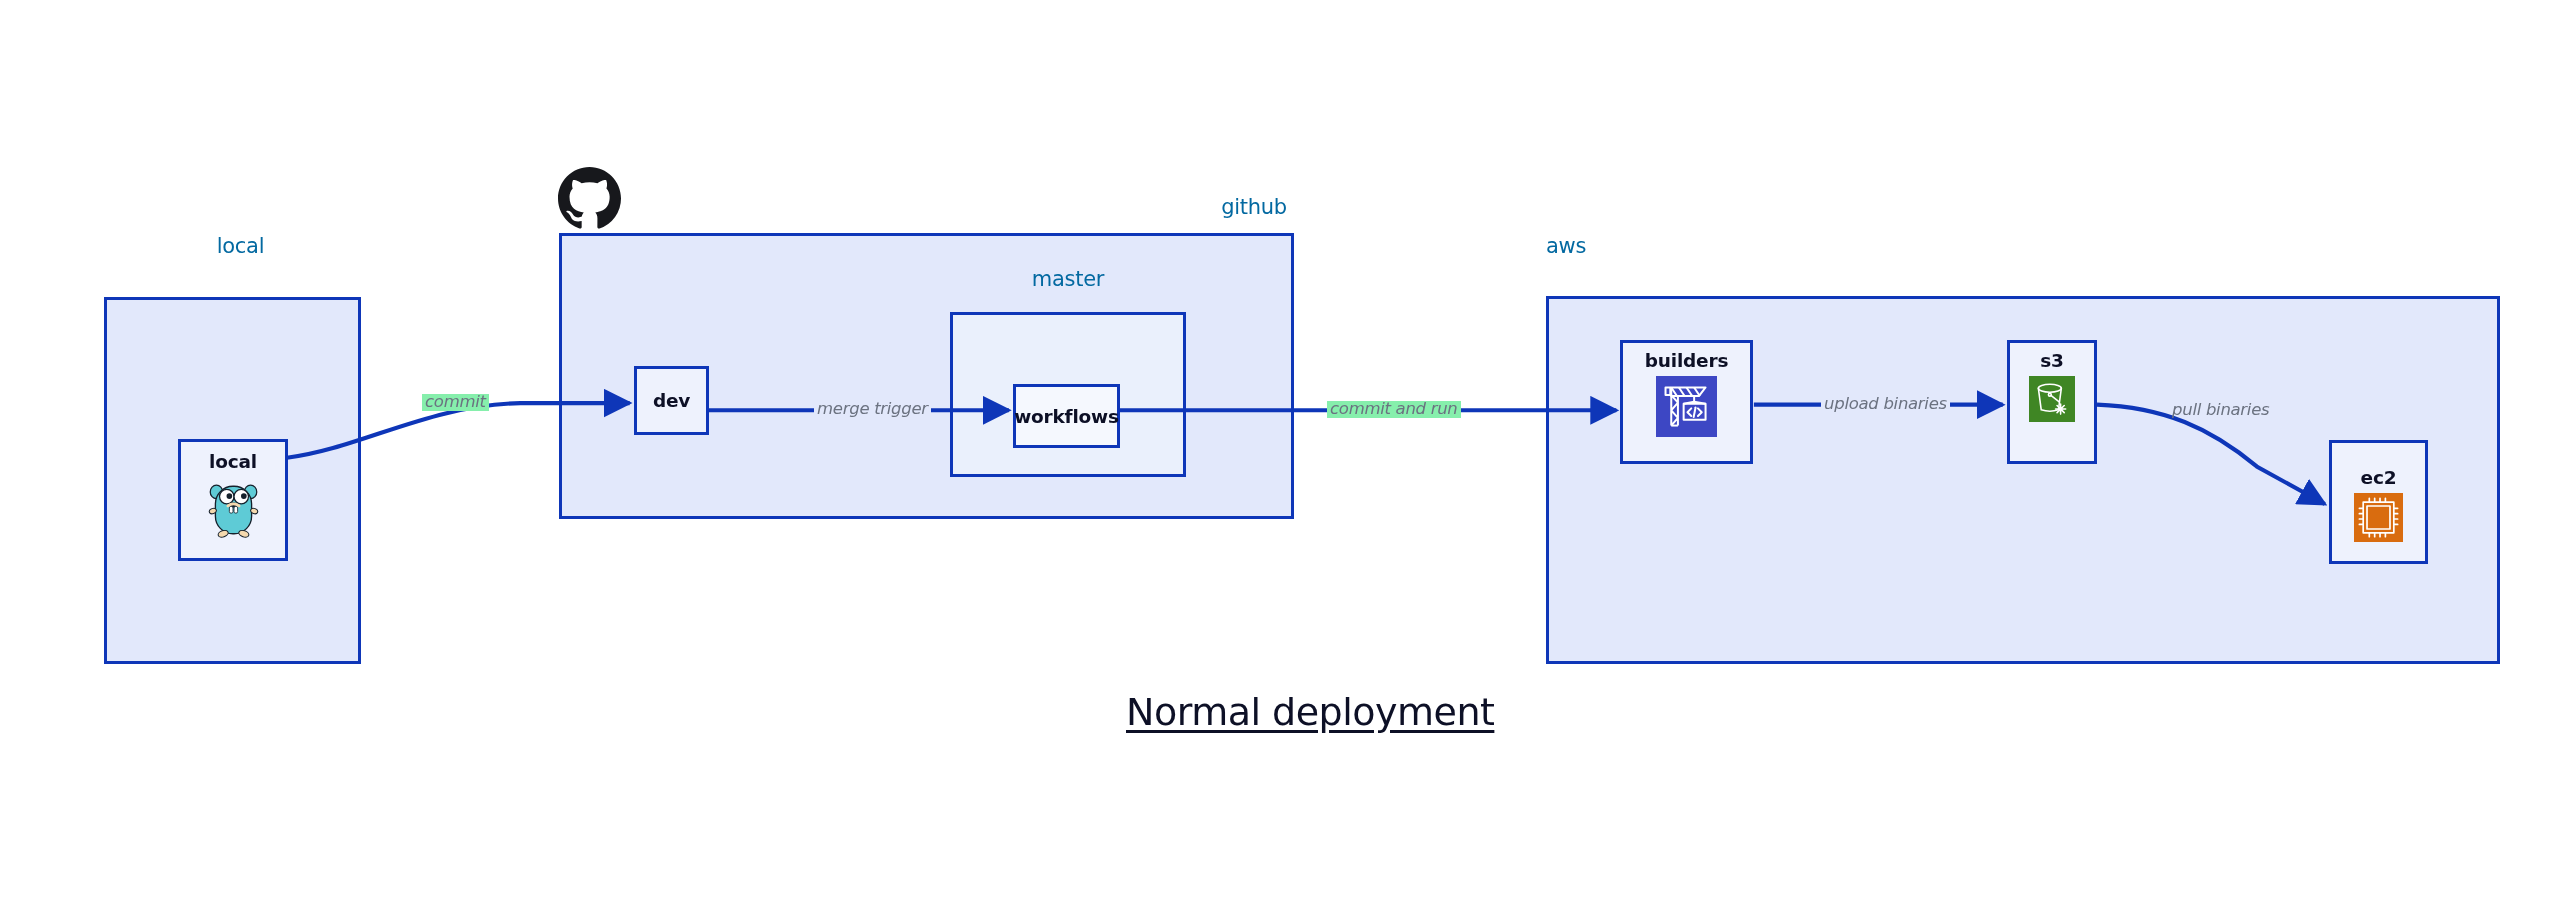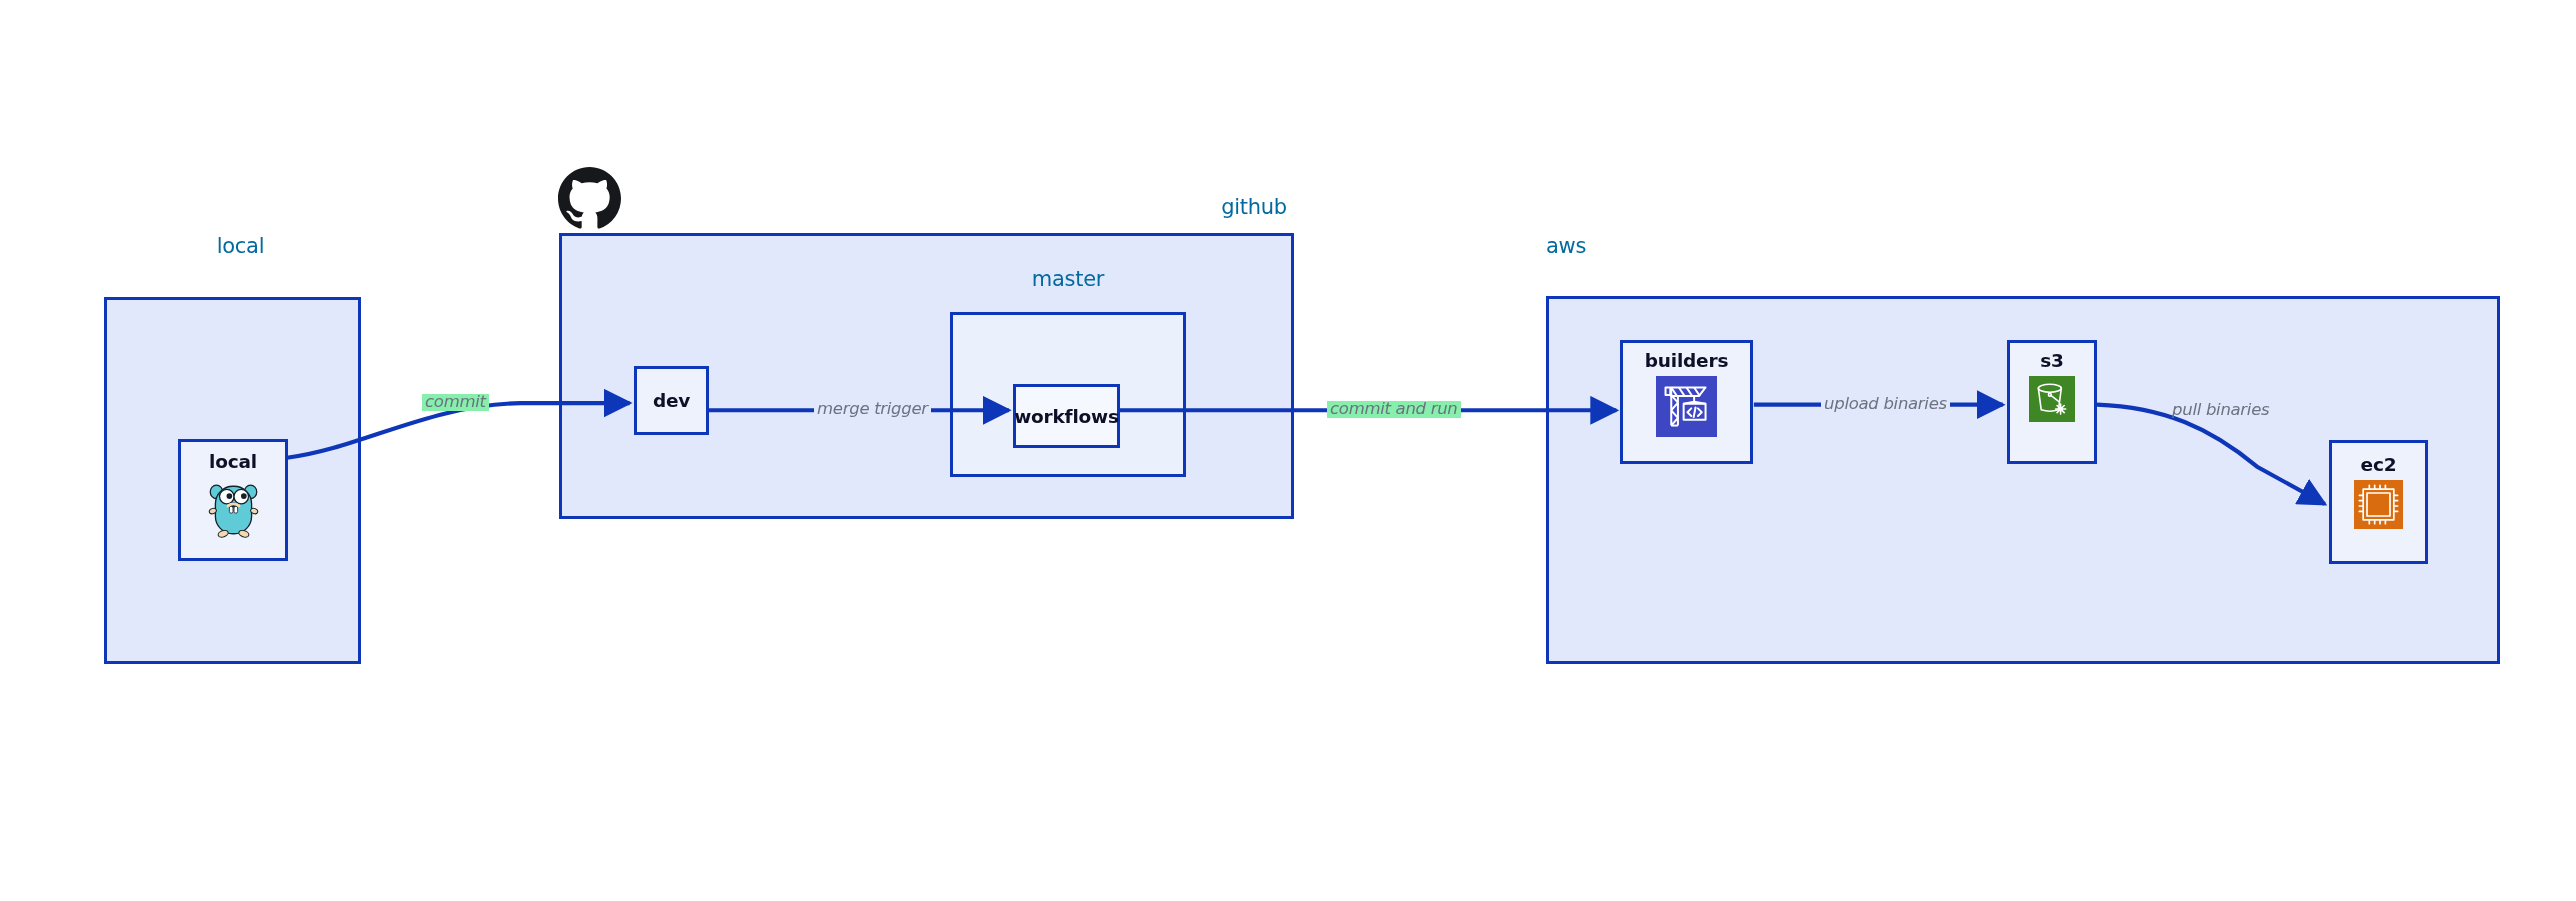--- a/index.html
+++ b/index.html
@@ -172,21 +172,21 @@
           <path d="M13 17 L17 47 Q29 51 41 47 L45 17"></path>
           <circle cx="29" cy="26" r="2"></circle>
           <path d="M30.5 27 L42 36"></path>
           <path d="M44 39 V53 M37 46 H51 M39 41 L49 51 M49 41 L39 51"></path>
         </g>
       </svg>
     </div>
   </div>
 
   <div class="node-box" style="left:2329px;top:440px;width:99px;height:124px;">
-    <div class="node-title" style="margin-top:11px;">ec2</div>
+    <div class="node-title" style="margin-top:24px;">ec2</div>
     <div class="node-icon" style="margin-top:5.2px;">
       <svg width="49" height="49" viewBox="0 0 64 64" xmlns="http://www.w3.org/2000/svg">
         <rect x="0" y="0" width="64" height="64" fill="#d96c0f"></rect>
         <g fill="none" stroke="#ffffff" stroke-width="2.2" stroke-linejoin="round">
           <rect x="17" y="17" width="30" height="30"></rect>
           <rect x="12" y="12" width="40" height="40"></rect>
         </g>
         <g stroke="#ffffff" stroke-width="2.2" stroke-linecap="round">
           <path d="M20 12 V7 M27 12 V7 M34 12 V7 M41 12 V7"></path>
           <path d="M20 52 V57 M27 52 V57 M34 52 V57 M41 52 V57"></path>
@@ -216,15 +216,16 @@
       <path d="M 4070 785 C 4200 790 4290 830 4380 905 L 4512 978" marker-end="url(#arw)"></path>
     </g>
   </svg>
 
   <div class="edge-label" style="left:422px;top:394px;">commit</div>
   <div class="edge-label on-blue" style="left:814px;top:401px;">merge trigger</div>
   <div class="edge-label" style="left:1327px;top:401px;">commit and run</div>
   <div class="edge-label on-blue" style="left:1821px;top:396px;">upload binaries</div>
   <div class="edge-label on-blue no-bg" style="left:2169px;top:402px;">pull binaries</div>
 
+  <div class="diagram-title" style="left:1126px;top:690px;">Normal deployment</div>
 
 </div>
 
 
 </body></html>

